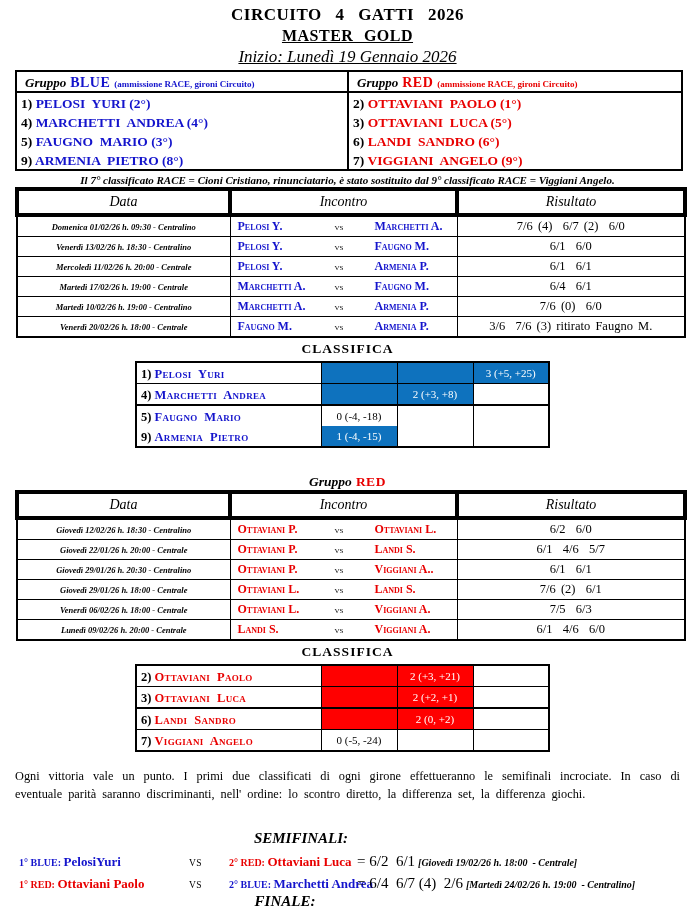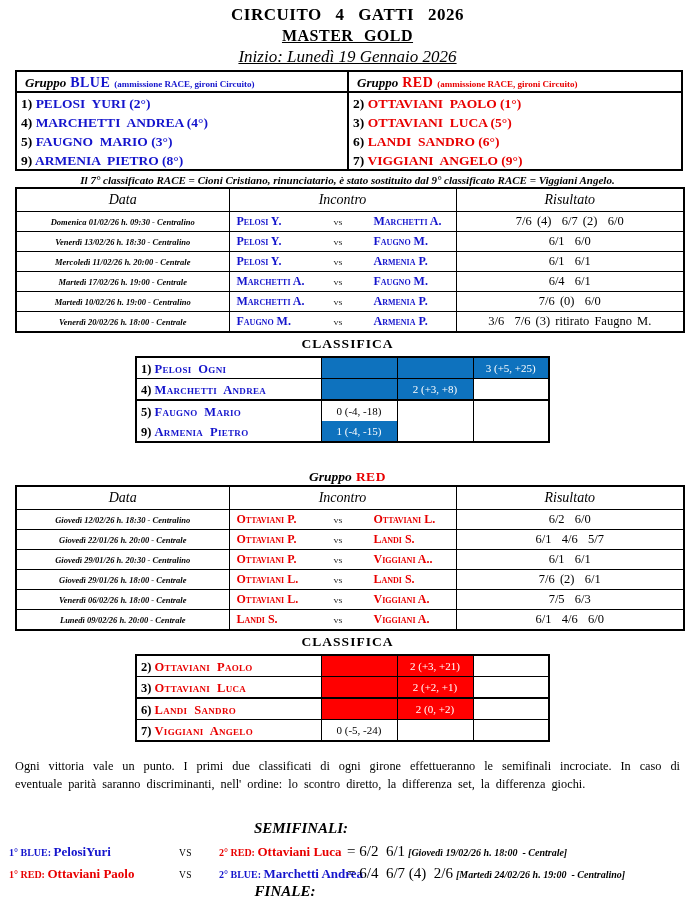--- a/index.html
+++ b/index.html
@@ -33,21 +33,21 @@
   .sec-head .g-prefix { font-style:italic; font-weight:bold; font-size:13.5px; }
   .sec-head .g-name { font-weight:bold; font-size:13.5px; letter-spacing:.5px; }
   .classifica-head { text-align:center; font-weight:bold; font-size:13.5px; letter-spacing:1px; margin-top:2px; height:17px; line-height:17px;}
 
   
   table { border-collapse:collapse; }
   .match-table { width:668px; margin:1px 0 0 15px; border:2px solid #000; table-layout:fixed; }
   .match-table col.c-data { width:213px; }
   .match-table col.c-inc { width:227px; }
   .match-table col.c-res { width:228px; }
-  .match-table th { border:1px solid #000000; font-weight:normal; font-style:italic; font-size:14px; height:20px; text-align:center; }
+  .match-table th { border:4px solid #000000; font-weight:normal; font-style:italic; font-size:14px; height:20px; text-align:center; }
   .match-table td { border:1px solid #000; height:19px; padding:0; overflow:hidden; }
   td.m-date { font-size:8.5px; font-weight:bold; font-style:italic; text-align:center; white-space:nowrap; }
   td.m-inc .inc-wrap { display:flex; align-items:center; padding-left:7px; white-space:nowrap;}
   .inc-p1 { width:97px; font-weight:bold; font-variant:small-caps; font-size:12px; }
   .inc-vs { width:40px; font-variant:small-caps; font-size:10.5px; color:#000; text-align:left;}
   .inc-p2 { font-weight:bold; font-variant:small-caps; font-size:12px; }
   td.m-res { text-align:center; font-size:12.5px; white-space:pre; word-spacing:2px;}
 
   
   .classifica { width:415px; margin:4px 0 0 135px; border:2px solid #000; table-layout:fixed; }
@@ -65,21 +65,21 @@
   td.c-cell.filled-blue { background:var(--bluefill,#0e72be); color:#fff; }
   td.c-cell.filled-red { background:var(--redfill,#ff0000); color:#fff; }
 
   
   .rules { margin:16px 15px 0 15px; font-size:12.3px; line-height:1.45; text-align:justify; word-spacing:3px; }
 
   
   .sf-title { width:570px; text-align:center; font-weight:bold; font-style:italic; font-size:15px; margin-top:26px;padding-left:16px; }
   .fin-title { width:570px; text-align:center; font-weight:bold; font-style:italic; font-size:15px; margin-top:2px; }
   .sf-row { display:flex; align-items:baseline; margin-top:5px; height:17px; white-space:nowrap;}
-  .sf-c1 { width:170px; padding-left:9px; }
+  .sf-c1 { width:170px; padding-left:19px; }
   .sf-vs { width:40px; font-size:9.5px; font-variant:small-caps; letter-spacing:.5px; }
   .sf-c2 { width:128px; }
   .sf-label { font-weight:bold; font-size:10px; }
   .sf-name { font-weight:bold; font-size:13px; }
   .sf-score { font-size:15px; white-space:pre; }
   .sf-when { font-size:10px; font-weight:bold; font-style:italic; margin-left:3px; white-space:pre;}
 </style>
 </head>
 <body>
 
@@ -207,21 +207,21 @@
   <div class="classifica-head">CLASSIFICA</div>
   <table class="classifica blue-c" id="blue-classifica-table">
     <colgroup>
         <col class="c-name">
         <col class="c-cell">
         <col class="c-cell">
         <col class="c-cell">
       </colgroup>
     <tbody id="blue-classifica">
         <tr>
-          <td class="c-pname"><span class="pnum">1) </span><span class="pname blue-t">Pelosi  Ogni</span></td>
+          <td class="c-pname"><span class="pnum">1) </span><span class="pname blue-t">Pelosi  Yuri</span></td>
           <td class="c-cell filled-blue"></td>
           <td class="c-cell filled-blue"></td>
           <td class="c-cell filled-blue">3 (+5, +25)</td>
         </tr>
         <tr>
           <td class="c-pname"><span class="pnum">4) </span><span class="pname blue-t">Marchetti  Andrea</span></td>
           <td class="c-cell filled-blue"></td>
           <td class="c-cell filled-blue">2 (+3, +8)</td>
           <td class="c-cell"></td>
         </tr>

